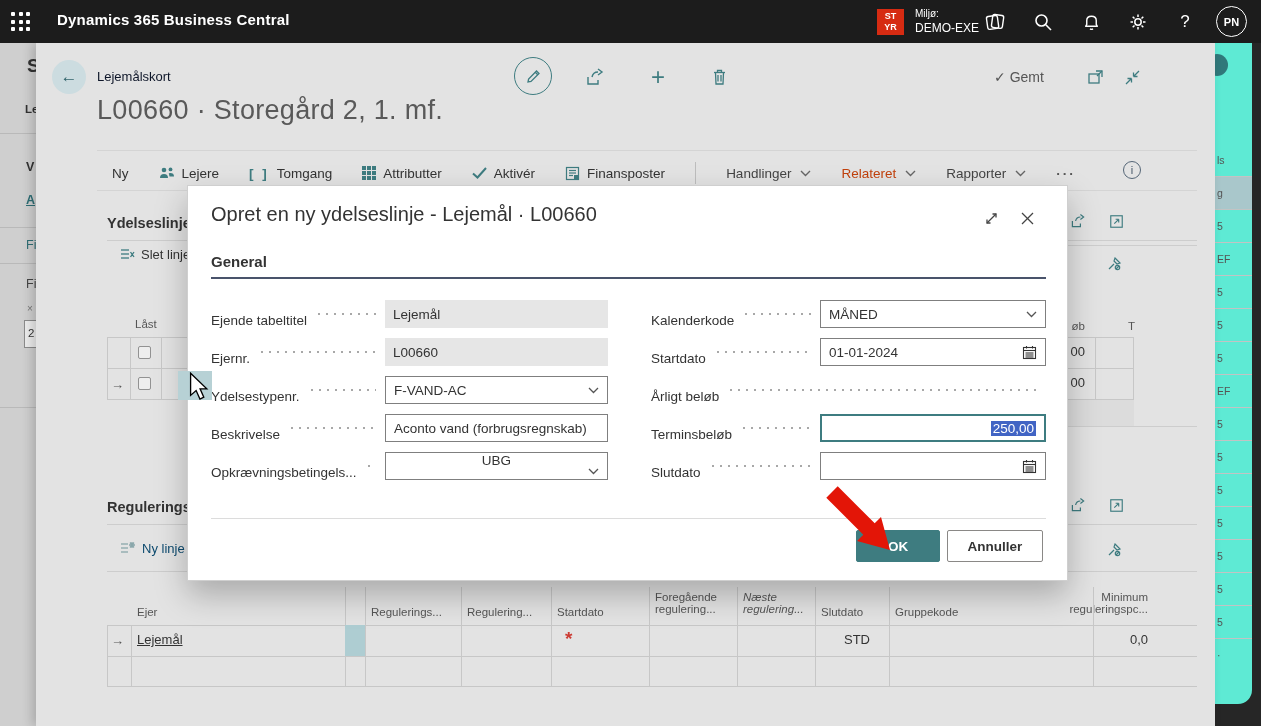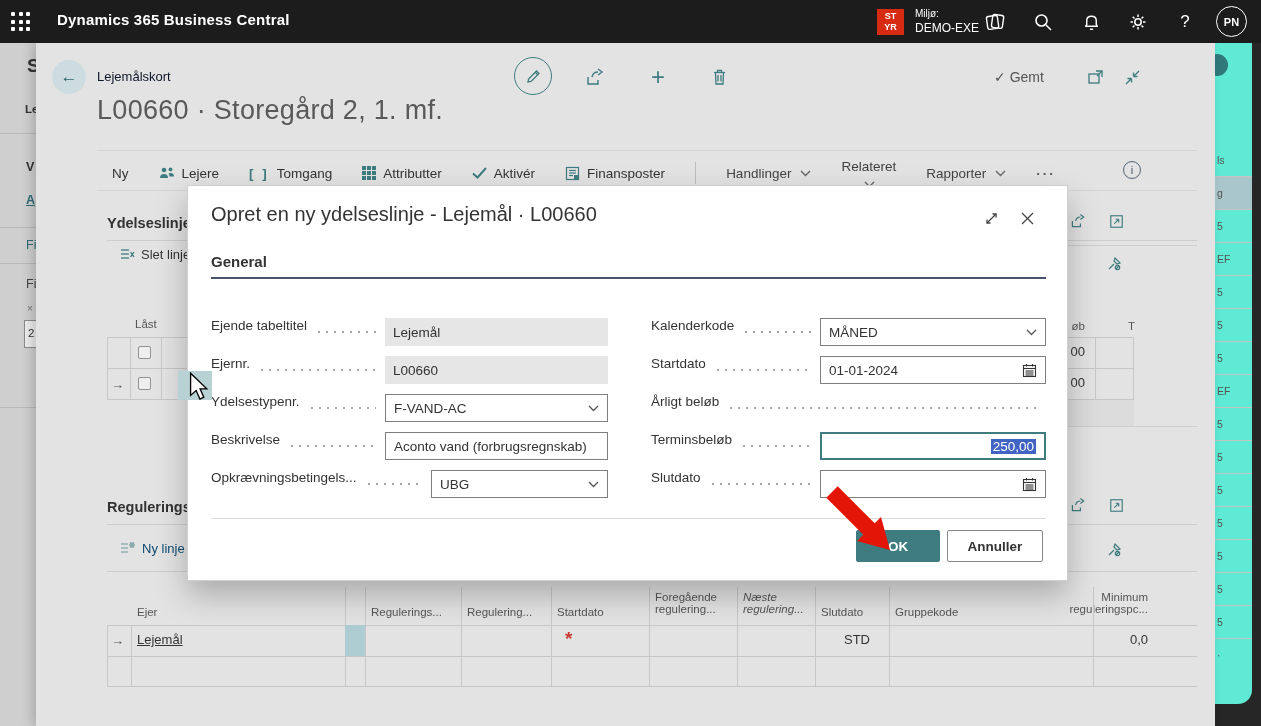--- a/index.html
+++ b/index.html
@@ -56,21 +56,21 @@
   .tcell { position:absolute; font-size:13px; color:#333; white-space:nowrap; }
   .cbx { position:absolute; width:13px; height:13px; border:1px solid #929292; background:#eee; border-radius:2px; cursor:pointer; }
   .rowarrow { position:absolute; font-size:13px; color:#555; }
 
   
   #dlg { position:absolute; left:187px; top:185px; width:881px; height:396px; background:#fff; border:1px solid #cfcfcf; box-shadow:0 14px 30px rgba(0,0,0,.25); z-index:10; }
   .dlg-title { position:absolute; left:23px; top:17px; font-size:20px; color:#333; }
   .dlg-ic { position:absolute; top:21px; width:22px; height:22px; display:flex; align-items:center; justify-content:center; cursor:pointer; color:#444; }
   .dlg-sect { position:absolute; left:23px; top:67px; font-size:15px; font-weight:700; color:#333; }
   .dlg-sline { position:absolute; left:23px; top:91px; width:835px; height:2px; background:#49536b; }
-  .frow { position:absolute; height:28px; display:flex; align-items:flex-start;margin-top:18px; }
+  .frow { position:absolute; height:28px; display:flex; align-items:flex-end; }
   .flabel { font-size:13.5px; color:#333; white-space:nowrap; }
   .leader { flex:1; height:100%; margin:0 9px 0 8px; background-image:radial-gradient(circle,#a8a8a8 1px,transparent 1.4px); background-size:8px 6px; background-repeat:repeat-x; background-position:0 center; }
   .fbox { position:relative; height:28px; display:flex; align-items:center; padding:0 8px; font-size:13.5px; color:#333; background:#fff; border:1px solid #7f7f7f; flex:none; }
   .fbox.ro { background:#e6e6e6; border:none; }
   .fbox.num { justify-content:flex-end; }
   .fbox.focus { border:2px solid #3e7c80; }
   .selval { background:#4164c4; color:#fff; padding:0 2px; }
   .fchev { margin-left:auto; }
   .dlg-fline { position:absolute; left:23px; top:332px; width:835px; height:1px; background:#dcdcdc; }
   .btn { position:absolute; top:344px; height:32px; font-size:13.5px; font-weight:700; border-radius:2px; cursor:pointer; font-family:inherit; }
@@ -276,21 +276,21 @@
         </svg>
         <span>Finansposter</span>
       </span>
       <span class="vdiv"></span>
       <span class="titem" style="color:#444;">
         <span>Handlinger</span>
         <svg class="chev" width="11" height="7" viewBox="0 0 11 7" fill="none" stroke="#666" stroke-width="1.4">
             <path d="M1 1 L5.5 5.5 L10 1"></path>
           </svg>
       </span>
-      <span class="titem" style="color:#404040;flex-direction:column;">
+      <span class="titem" style="color:#c2410c;">
         <span>Relateret</span>
         <svg class="chev" width="11" height="7" viewBox="0 0 11 7" fill="none" stroke="#666" stroke-width="1.4">
             <path d="M1 1 L5.5 5.5 L10 1"></path>
           </svg>
       </span>
       <span class="titem" style="color:#444;">
         <span>Rapporter</span>
         <svg class="chev" width="11" height="7" viewBox="0 0 11 7" fill="none" stroke="#666" stroke-width="1.4">
             <path d="M1 1 L5.5 5.5 L10 1"></path>
           </svg>
@@ -479,21 +479,21 @@
     <div class="frow" style="left:23px; top:228px; width:397px;">
       <span class="flabel">Beskrivelse</span>
         <span class="leader"></span>
       <div class="fbox" style="width:223px;">
           <span>Aconto vand (forbrugsregnskab)</span>
         </div>
     </div>
     <div class="frow" style="left:23px; top:266px; width:397px;">
       <span class="flabel">Opkrævningsbetingels...</span>
         <span class="leader"></span>
-      <div class="fbox" style="width:177px;">
+      <div class="fbox" style="width:223px;flex-direction:column;">
         <span>UBG</span>
         <svg class="fchev" width="11" height="7" viewBox="0 0 11 7" fill="none" stroke="#555" stroke-width="1.3">
             <path d="M1 1 L5.5 5.5 L10 1"></path>
           </svg>
       </div>
     </div>
 
     <div class="frow" style="left:463px; top:114px; width:395px;">
       <span class="flabel">Kalenderkode</span>
         <span class="leader"></span>

